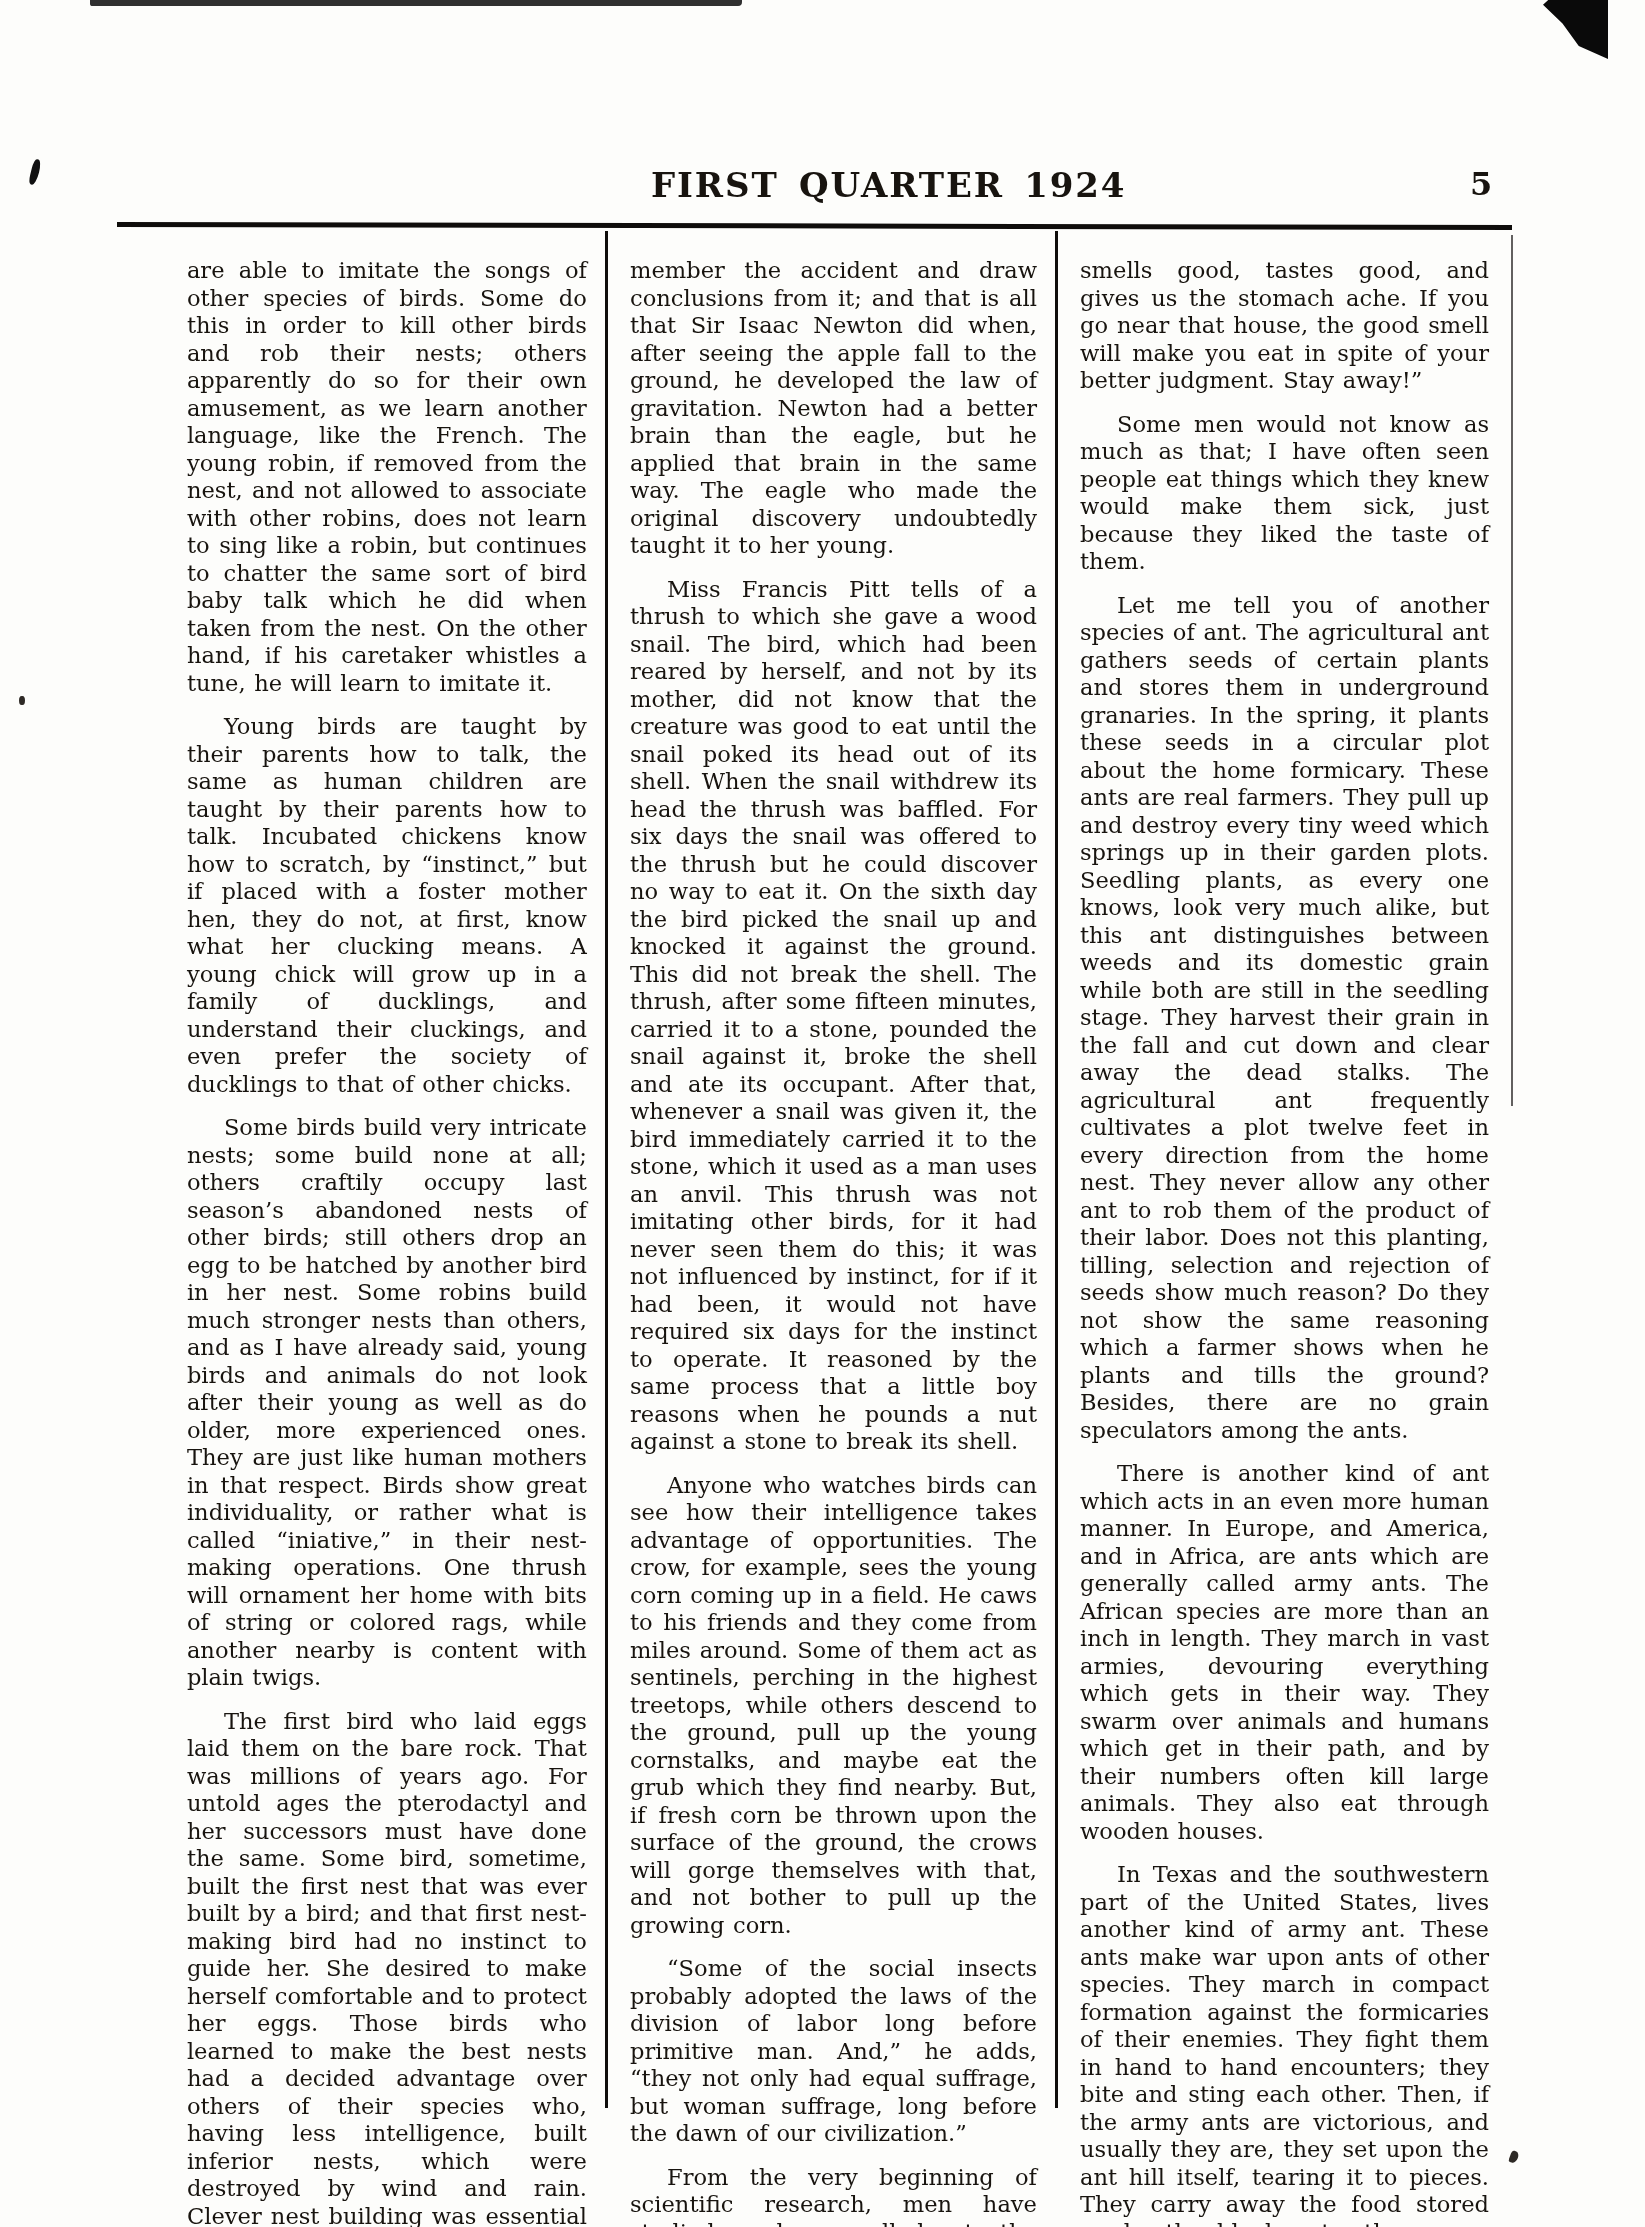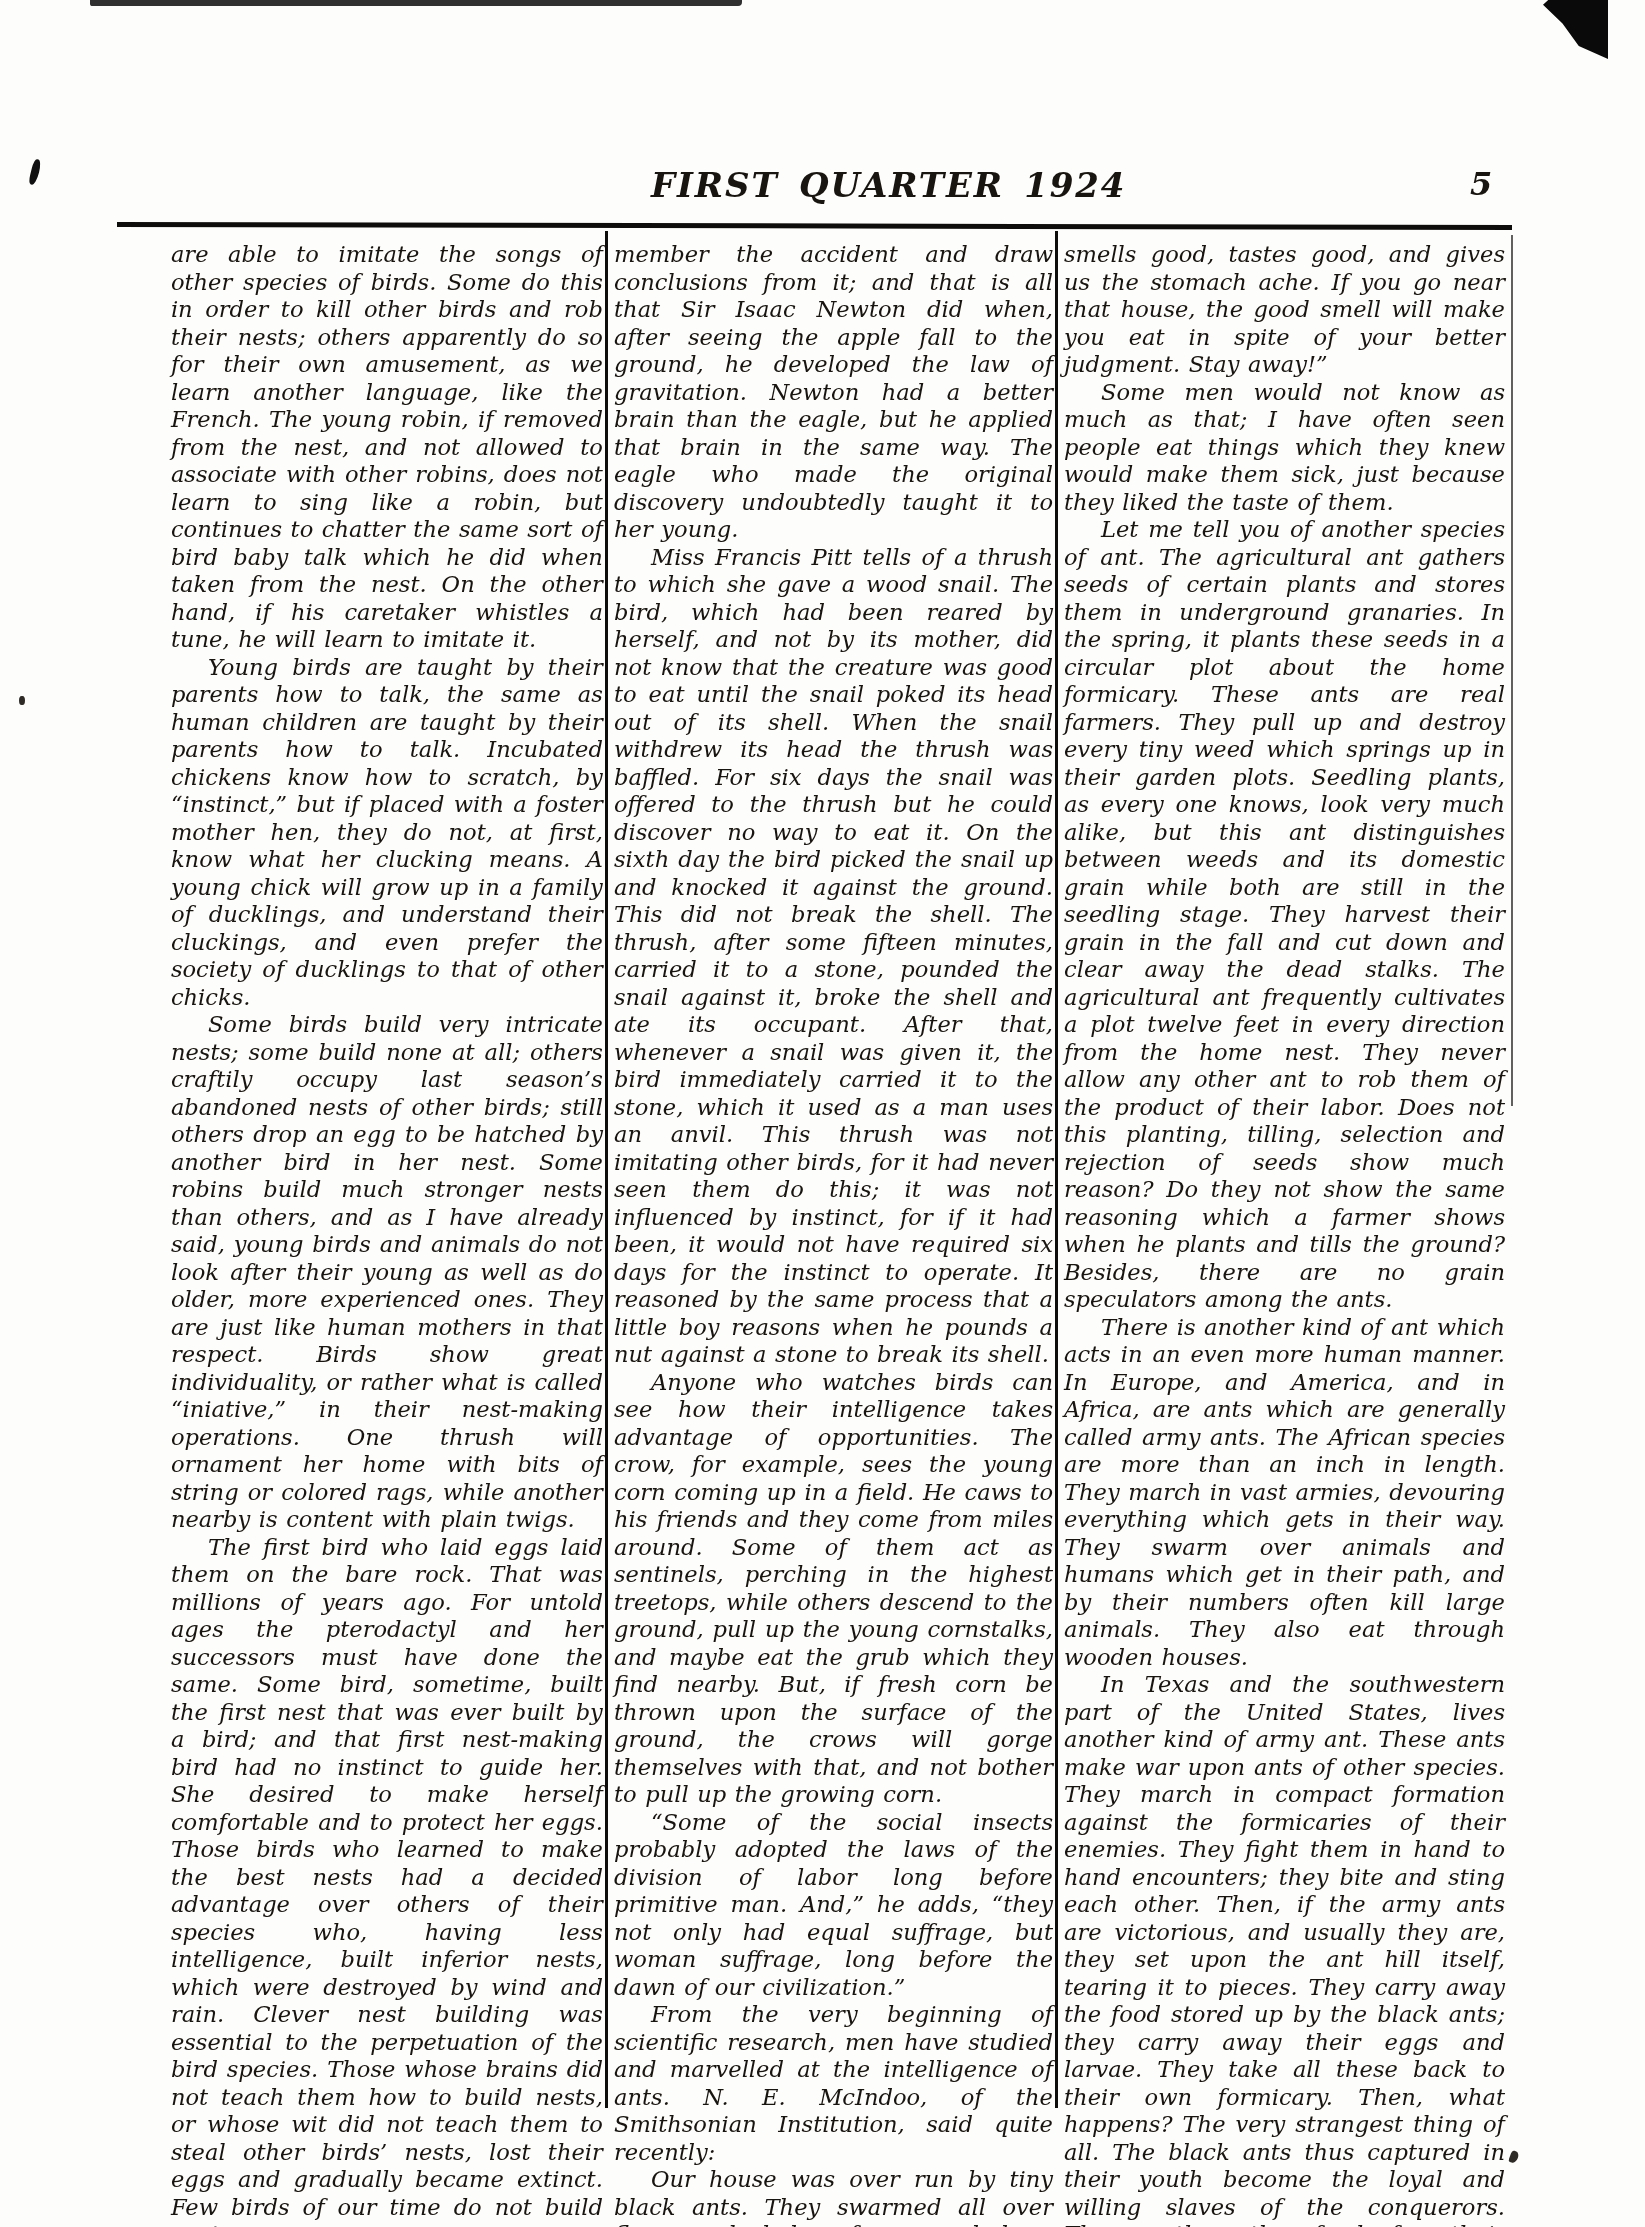--- a/index.html
+++ b/index.html
@@ -10,21 +10,20 @@
   html,body{margin:0;padding:0;}
   body{background:var(--paper);}
   .page{
     position:relative;
     width:1608px;
     height:2227px;
     background:var(--paper);
     overflow:hidden;
     font-family:"DejaVu Serif","Liberation Serif",serif;
     color:var(--ink);
-    font-style:italic;
   }
   .header-title{
     position:absolute;
     top:165px;
     left:651px;
     font-size:34px;
     font-weight:700;
     letter-spacing:1.9px;
     word-spacing:6.5px;
     white-space:nowrap;
@@ -68,21 +67,21 @@
   .edge-rule{
     position:absolute;
     left:1344px;
     top:-6.5px;
     width:1.9px;
     height:871px;
     background:var(--rule);
     opacity:.65;
   }
   p.para{
-    margin:0;
+    margin:16px;
     text-align:justify;
     font-size:22.6px;
     line-height:27.5px;
     word-spacing:0.06em;
   }
   p.para.indent{text-indent:37px;}
   
   .blob-tr{
     position:absolute;right:0;top:0;width:65px;height:59px;background:#0a0a0a;
     clip-path:polygon(18% 0,100% 0,100% 100%,55% 78%,30% 40%,0 8%,8% 0);

